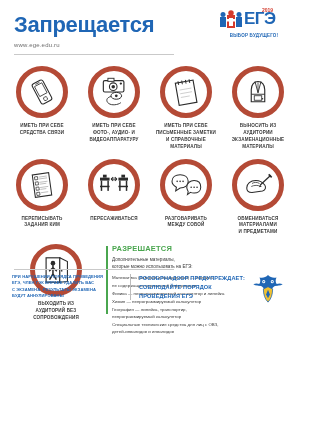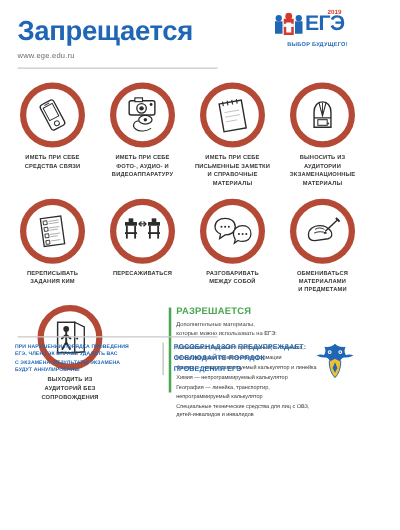--- a/index.html
+++ b/index.html
@@ -59,21 +59,21 @@
     line-height:1.5;letter-spacing:.15px;text-transform:uppercase;
     white-space:pre-line;
   }
 
   .row1{margin-top:4px;}
   .row2{margin-top:8px;}
 
   
   .lower{display:flex;margin-top:8px;padding:0 6px;}
   .lower-left{width:100px;display:flex;flex-direction:column;align-items:center;}
-  .lower-right{flex:1;padding-left:6px;position:relative;margin-left:29px;}
+  .lower-right{flex:1;padding-left:6px;position:relative;}
   .greenbar{
     position:absolute;left:0;top:2px;width:2px;height:68px;background:#4aa64f;
   }
   .allowed-title{
     font-size:7.5px;font-weight:bold;color:#4aa64f;letter-spacing:.2px;margin:0 0 3px 0;
   }
   .allowed-sub{
     font-size:4.6px;color:#3a3a3a;line-height:1.55;margin-bottom:4px;white-space:pre-line;
   }
   .allowed-list{list-style:none;margin:0;padding:0;}

